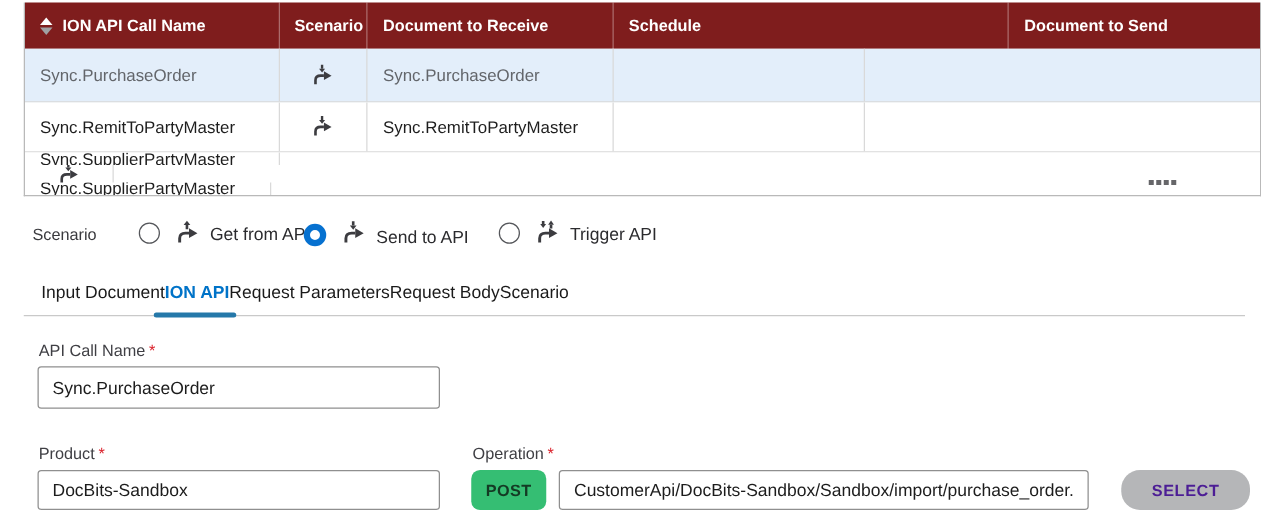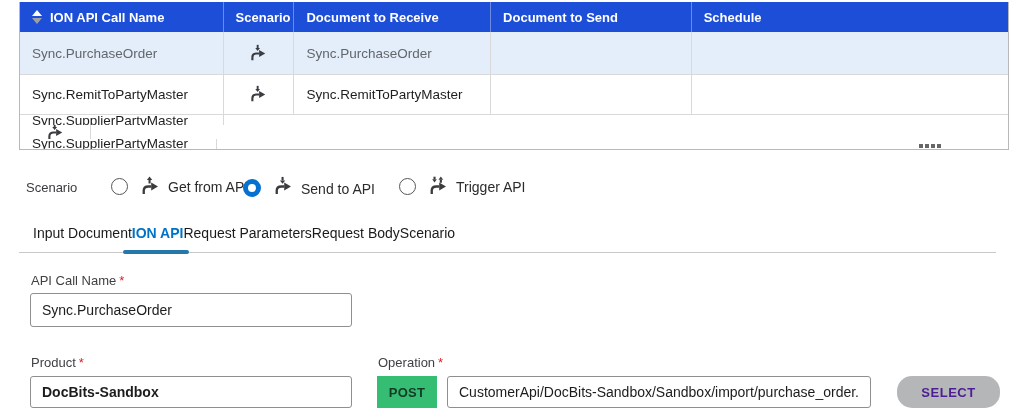--- a/index.html
+++ b/index.html
@@ -2,21 +2,21 @@
 <html><head>
 <meta charset="utf-8">
 <style>
   * { margin:0; padding:0; box-sizing:border-box; }
   html,body { width:1009px; height:418px; background:#ffffff; overflow:hidden;
     font-family:"Liberation Sans","DejaVu Sans",sans-serif; }
   body { position:relative; }
 
   
   .grid { position:absolute; left:19px; top:2px; width:990px; border:1px solid #b9b9b9; border-top:none; }
-  .grid-header { display:flex; background:#1d4ed8; height:30px; }
+  .grid-header { display:flex; background:#7f1d1d; height:37px; }
   .gh-cell { display:flex; align-items:center; padding-left:12px; color:#ffffff;
     font-size:13px; font-weight:bold; border-right:1px solid rgba(255,255,255,0.35); }
   .gh-cell:last-child { border-right:none; }
   .grid-row { display:flex; background:#ffffff; border-bottom:1px solid #d9d9d9; }
   .grid-row:last-child { border-bottom:none; }
   .grid-row.selected { background:#e3eefa; }
   .grid-row.selected .g-cell { color:#63666b; }
   .g-cell { display:flex; align-items:center; padding-left:12px; font-size:13.5px;
     color:#1e1e1e; border-right:1px solid #d9d9d9; overflow:hidden; white-space:nowrap; }
   .g-cell:last-child { border-right:none; }
@@ -57,25 +57,25 @@
   
   .field-label { position:absolute; font-size:13px; color:#3f3f44; }
   .req { color:#da1e28; margin-left:3px; }
   .lbl-apiname { left:31px; top:273px; }
   .lbl-product { left:31px; top:355px; }
   .lbl-operation { left:378px; top:355px; }
 
   input.txt { position:absolute; font-family:inherit; font-size:14px; color:#1c1c1c;
     border:1px solid #8f8f8f; border-radius:3px; padding:0 11px; background:#fff; }
   .in-apiname { left:30px; top:293px; width:322px; height:34px; }
-  .in-product { left:30px; top:376px; width:322px; height:32px; background:#e1e1e2;font-weight:bold; }
+  .in-product { left:30px; top:376px; width:322px; height:32px; background:#e1e1e2; }
   .in-endpoint { left:447px; top:376px; width:424px; height:32px; background:#e1e1e2; }
 
   .post-badge { position:absolute; left:377px; top:376px; width:60px; height:32px;
-    background:#35be73; border-radius:0; display:flex; align-items:center; justify-content:center;
+    background:#35be73; border-radius:7px; display:flex; align-items:center; justify-content:center;
     font-size:13px; font-weight:600; color:#143a24; letter-spacing:0.3px; }
   .select-btn { position:absolute; left:897px; top:376px; width:103px; height:32px;
     background:#b5b6b8; border:none; border-radius:15px; font-family:inherit;
     font-size:13px; font-weight:bold; color:#4c1d95; letter-spacing:0.5px; cursor:pointer; }
 </style>
 </head>
 <body>
 
 <div class="grid">
   <div class="grid-header">
@@ -85,25 +85,25 @@
           <span class="tri-down"></span>
       </span>
       <span>ION API Call Name</span>
     </div>
     <div class="gh-cell c1">
       <span>Scenario</span>
     </div>
     <div class="gh-cell c2">
       <span>Document to Receive</span>
     </div>
+    <div class="gh-cell c4">
+      <span>Schedule</span>
+    </div>
     <div class="gh-cell c3">
       <span>Document to Send</span>
-    </div>
-    <div class="gh-cell c4">
-      <span>Schedule</span>
     </div>
   </div>
 
   <div class="grid-row selected r0">
     <div class="g-cell c0">Sync.PurchaseOrder</div>
     <div class="g-cell c1 icon-cell">
       <span class="api-icon">
         <svg width="19" height="19" viewBox="0 0 18 18">
           <path d="M3.2 15.5 V12.5 C3.2 9.6 5 9 7.2 9 H9.6" fill="none" stroke="#3c3c40" stroke-width="2"></path>
           <polygon points="9.6,5.6 15.4,9 9.6,12.4" fill="#3c3c40"></polygon>

